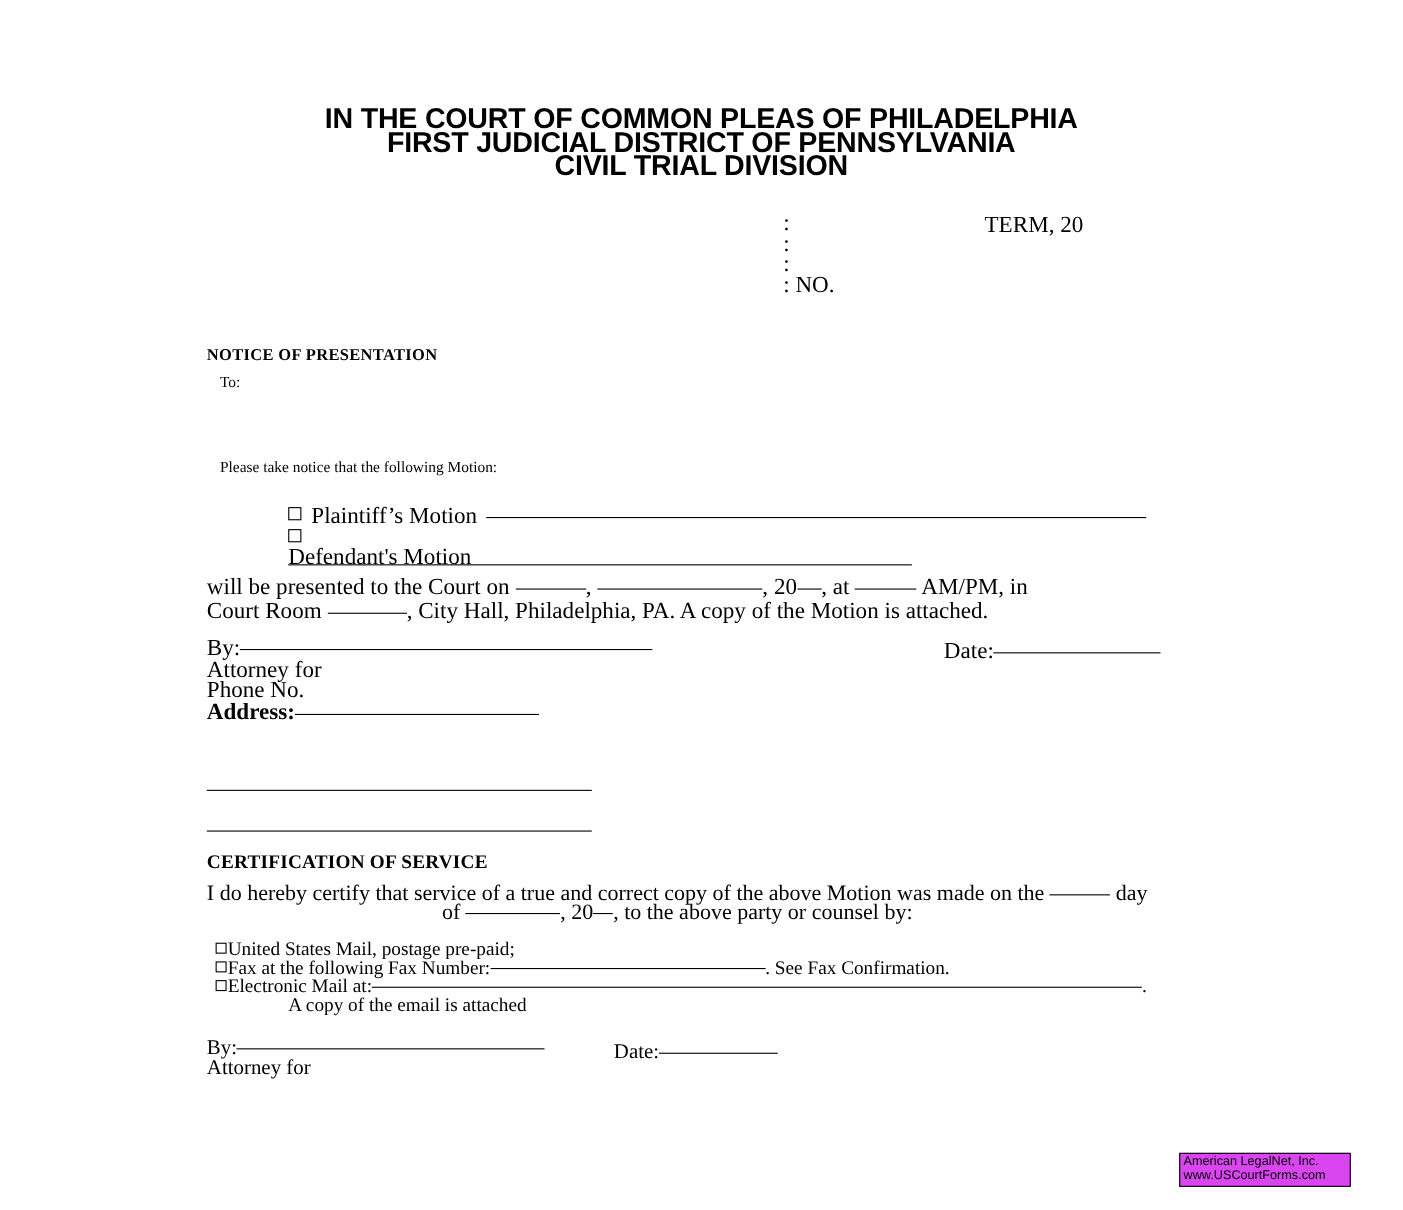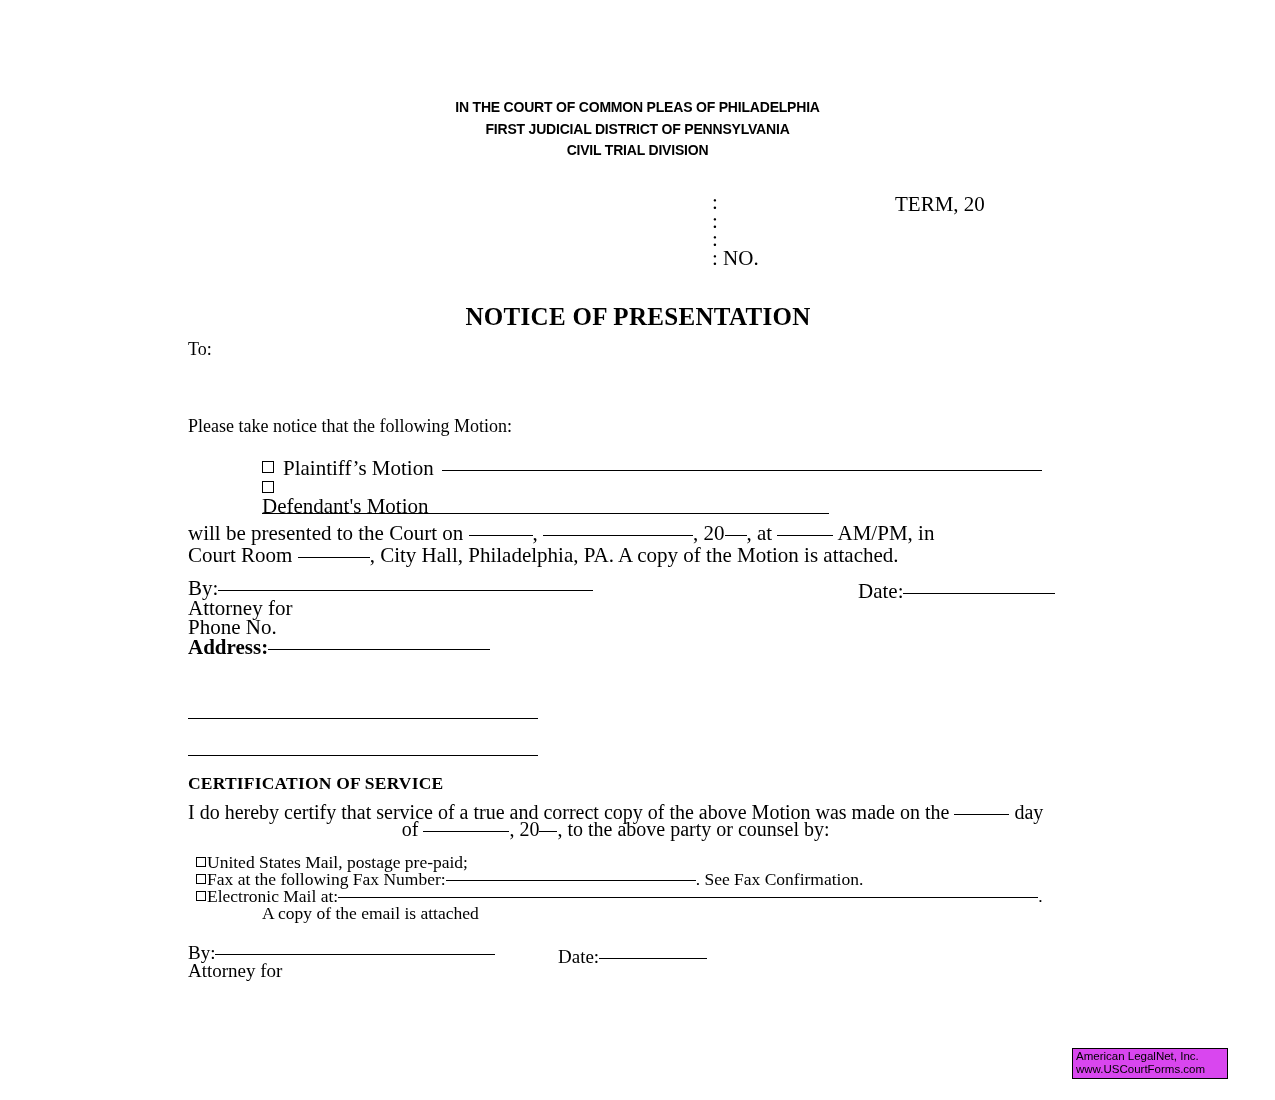--- a/index.html
+++ b/index.html
@@ -21,21 +21,21 @@
 
   
   .court-header {
     position: absolute;
     left: 0;
     top: 97px;
     width: 1275px;
     text-align: center;
     font-family: "Liberation Sans", "DejaVu Sans", sans-serif;
     font-weight: bold;
-    font-size: 14px;
+    font-size: 26px;
     line-height: 21.5px;
     letter-spacing: -0.2px;
   }
   .court-header .ch-line { display: block; white-space: nowrap; }
 
   
   .caption-block {
     position: absolute;
     left: 712px;
     top: 193px;
@@ -48,34 +48,35 @@
     left: 895px;
     top: 192px;
     font-size: 21px;
     white-space: nowrap;
   }
 
   
   .doc-title {
     position: absolute;
     left: 188px;
-    top: 303px;
+    top: 315px;
     width: 900px;
-    text-align: center;
-    font-size: 25px;
+    text-align: left;
+    font-size: 15px;
     font-weight: bold;
     letter-spacing: 0.3px;
   }
 
   
   .btext {
     position: absolute;
-    font-size: 18px;
+    font-size: 14px;
     line-height: 22px;
     white-space: nowrap;
+    margin-left: 12px;
   }
   .to-label   { left: 188px; top: 338px; }
   .notice-par { left: 188px; top: 415px; }
 
   
   .motion-row {
     position: absolute;
     left: 262px;
     font-size: 21px;
     line-height: 22px;

